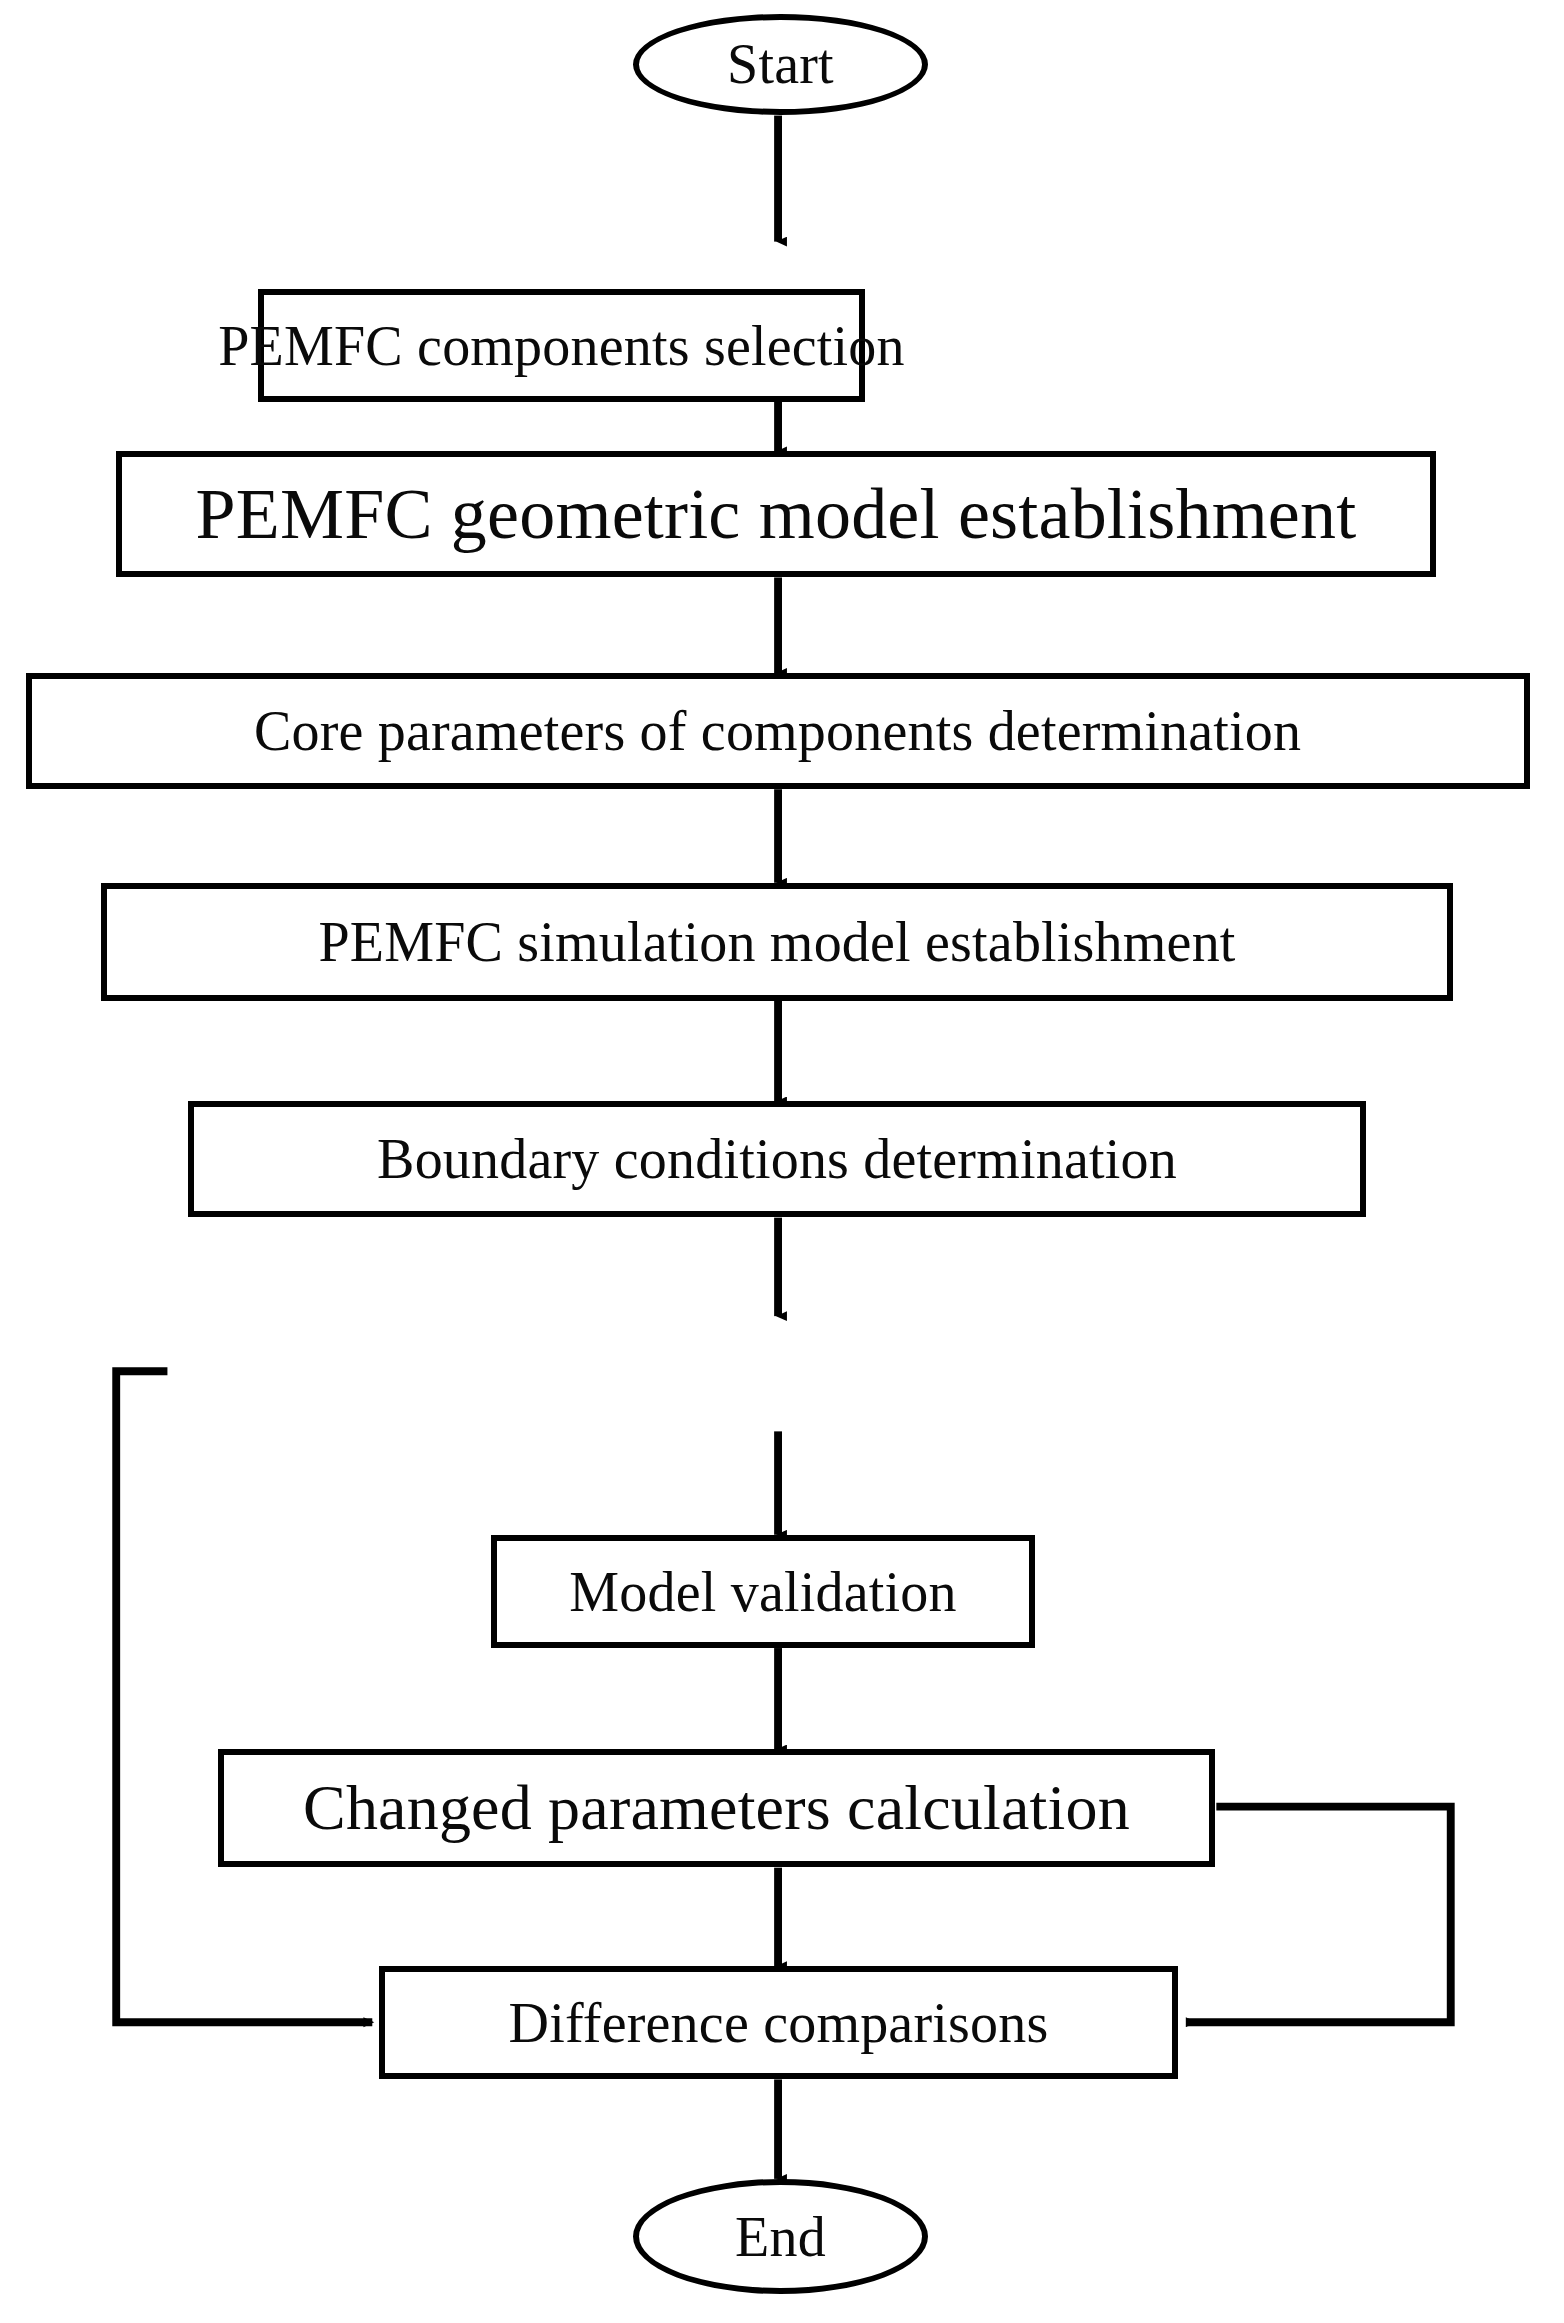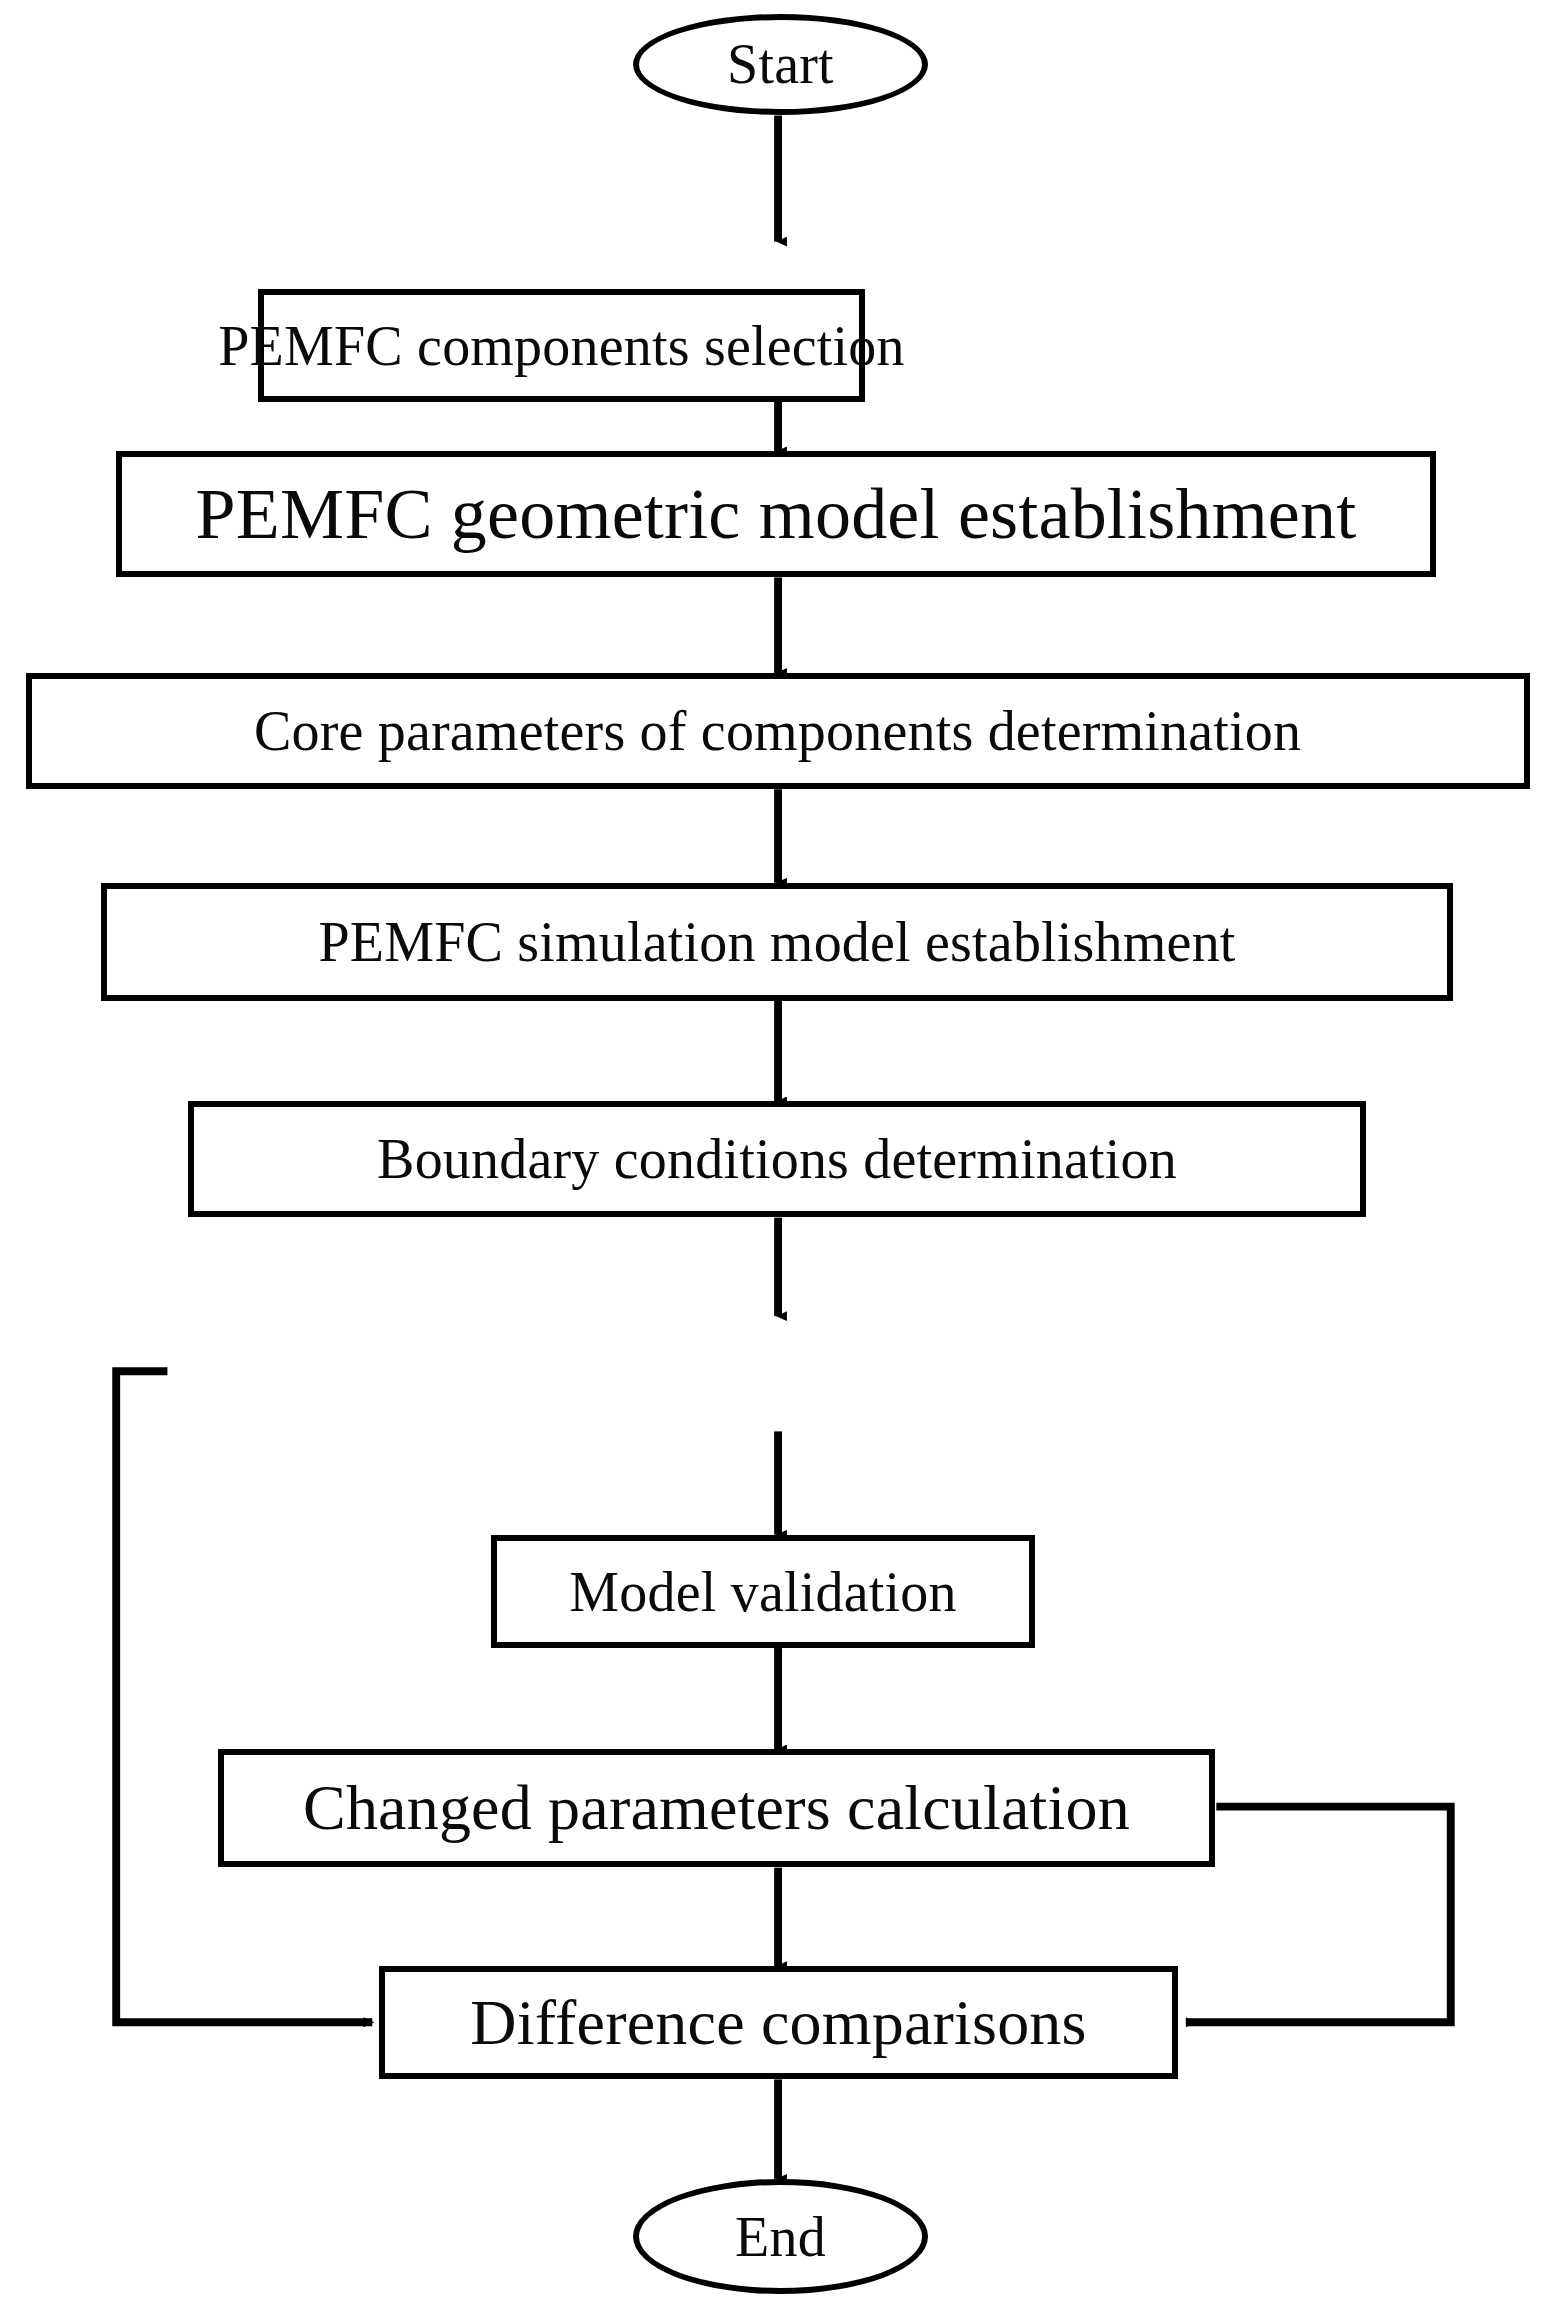--- a/index.html
+++ b/index.html
@@ -119,21 +119,21 @@
 
 
   <div class="node process" style="left:471px; top:1535px; width:544px; height:113px; font-size:56px;margin-left:20px;">
     <span class="node-label">Model validation</span>
   </div>
 
   <div class="node process" style="left:218px; top:1749px; width:997px; height:118px; font-size:64px;">
     <span class="node-label">Changed parameters calculation</span>
   </div>
 
-  <div class="node process" style="left:379px; top:1966px; width:799px; height:113px; font-size:64px;">
+  <div class="node process" style="left:379px; top:1966px; width:799px; height:113px; font-size:56px;">
     <span class="node-label">Difference comparisons</span>
   </div>
 
   <div class="node terminal" style="left:633px; top:2179px; width:295px; height:115px; font-size:56px;font-family:Liberation Serif, serif;">
     <span class="node-label">End</span>
   </div>
 
 </div>
 
 

